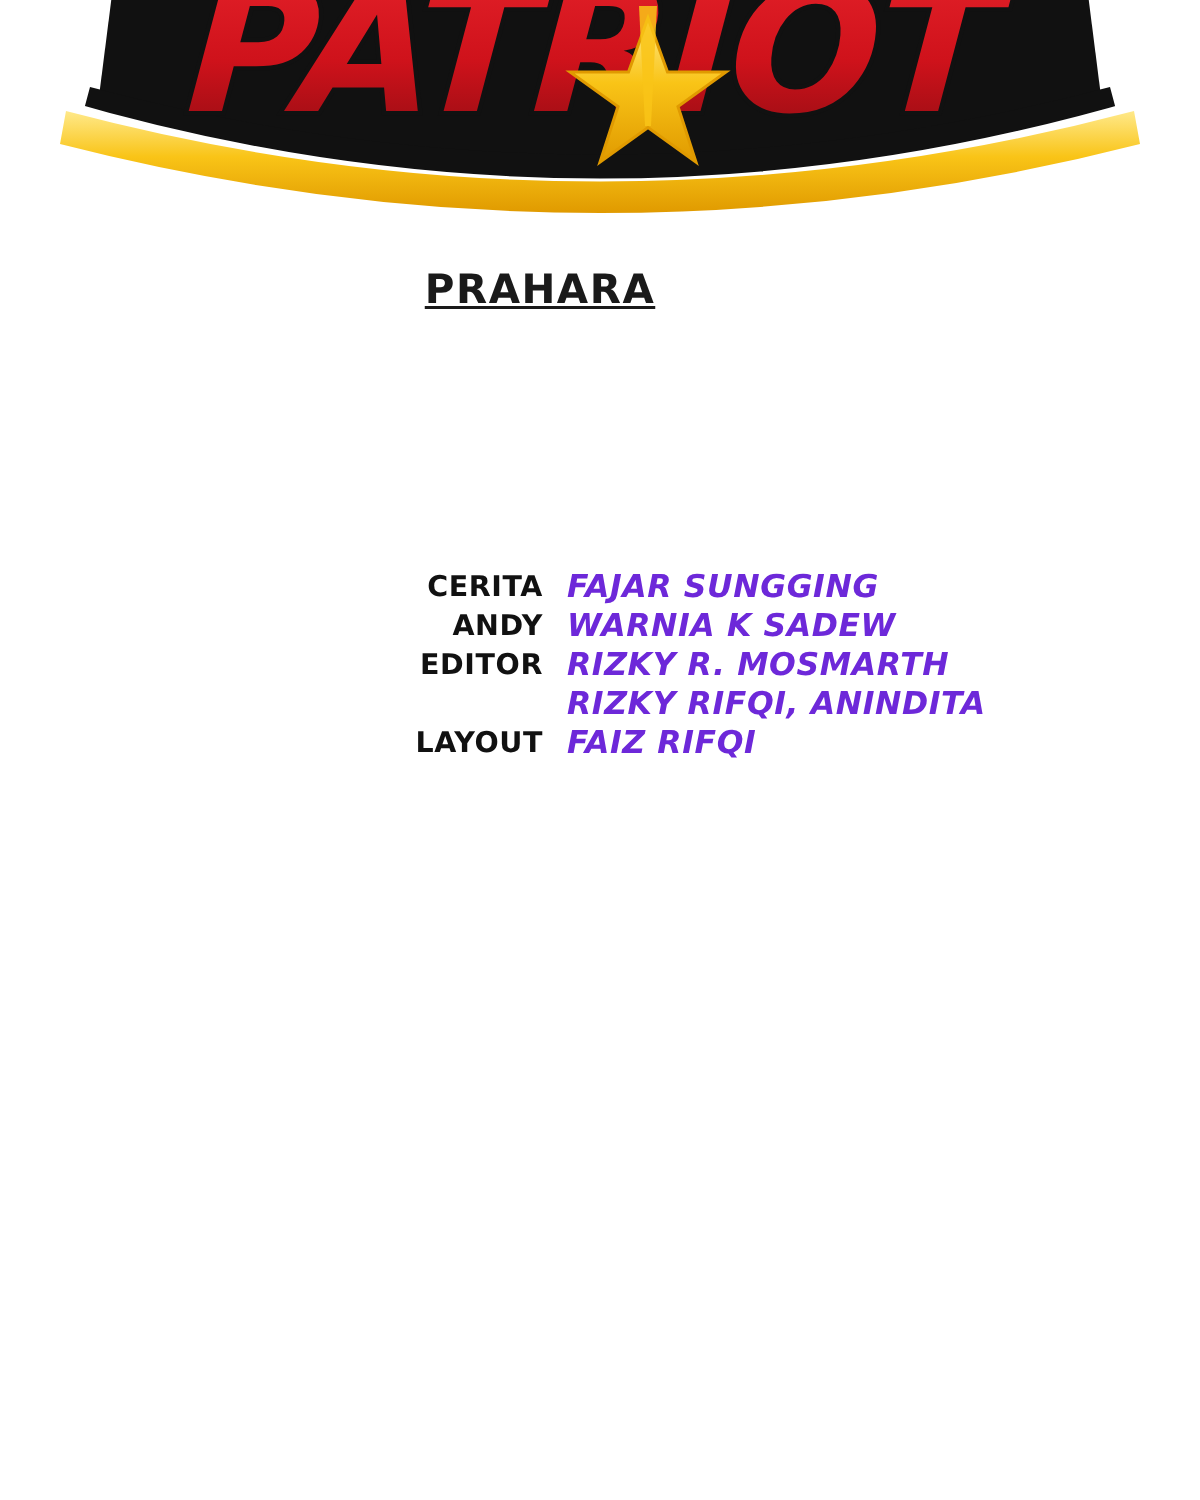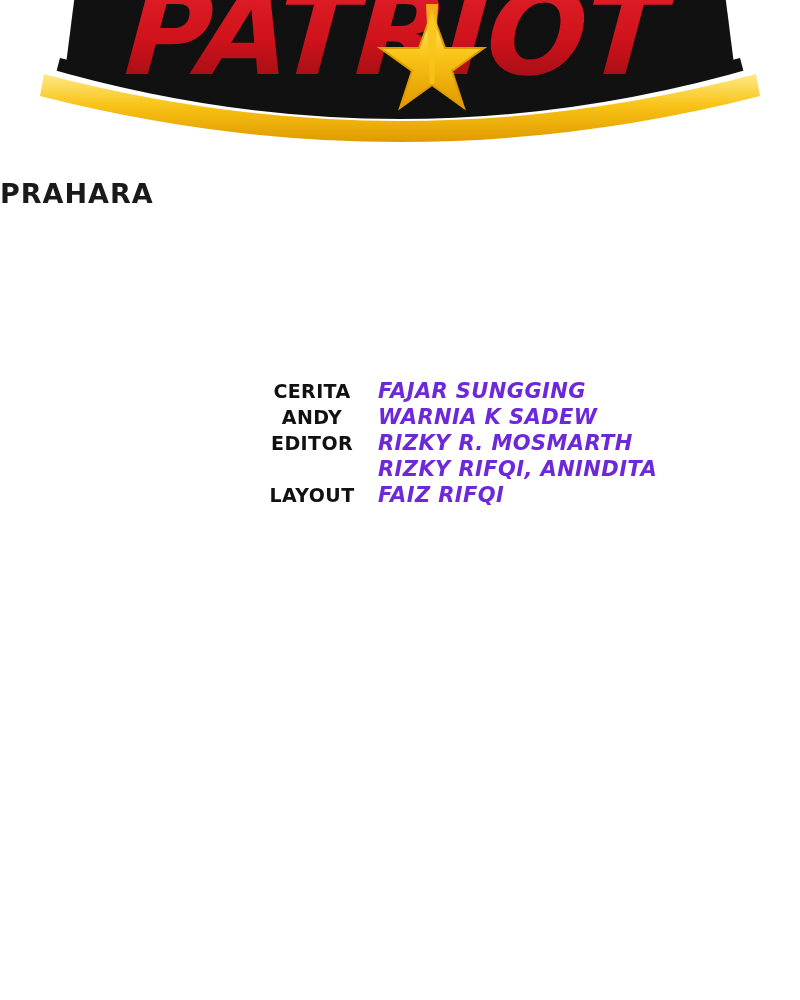--- a/index.html
+++ b/index.html
@@ -24,43 +24,45 @@
     height: 210px;
   }
   .logo-svg { display: block; }
 
   
   .subtitle {
     position: absolute;
     top: 178px;
     left: 0;
     width: 720px;
+    text-align: center;
     font-family: "DejaVu Sans", sans-serif;
     font-weight: bold;
     font-size: 27px;
     letter-spacing: 1px;
     color: #1a1a1a;
+    text-decoration: underline;
   }
 
   
   .credits {
     position: absolute;
     top: 378px;
     left: 262px;
     width: 420px;
   }
   .credit-row {
     display: flex;
     align-items: flex-start;
     line-height: 26px;
     margin-bottom: 0px;
   }
   .credit-role {
     width: 100px;
-    text-align: center;
+    text-align: right;
     padding-right: 16px;
     font-family: "DejaVu Sans", sans-serif;
     font-weight: bold;
     font-size: 19px;
     color: #111111;
     letter-spacing: 0.4px;
     white-space: nowrap;
   }
   .credit-names {
     font-family: "DejaVu Sans", sans-serif;

